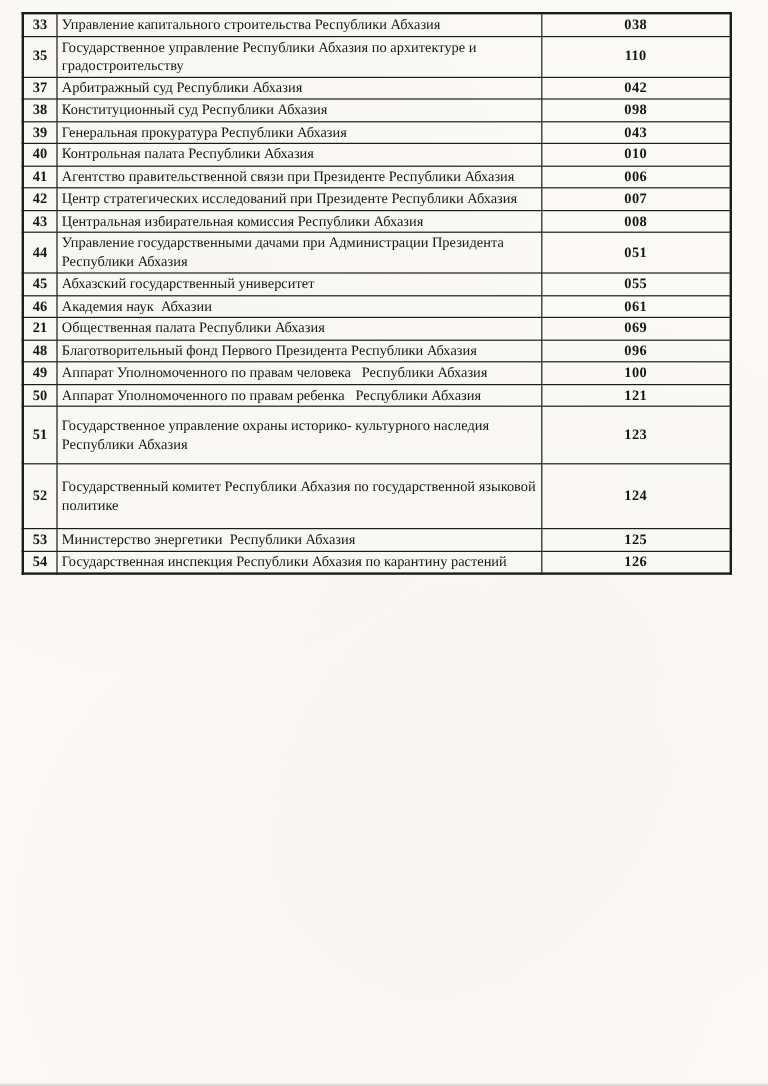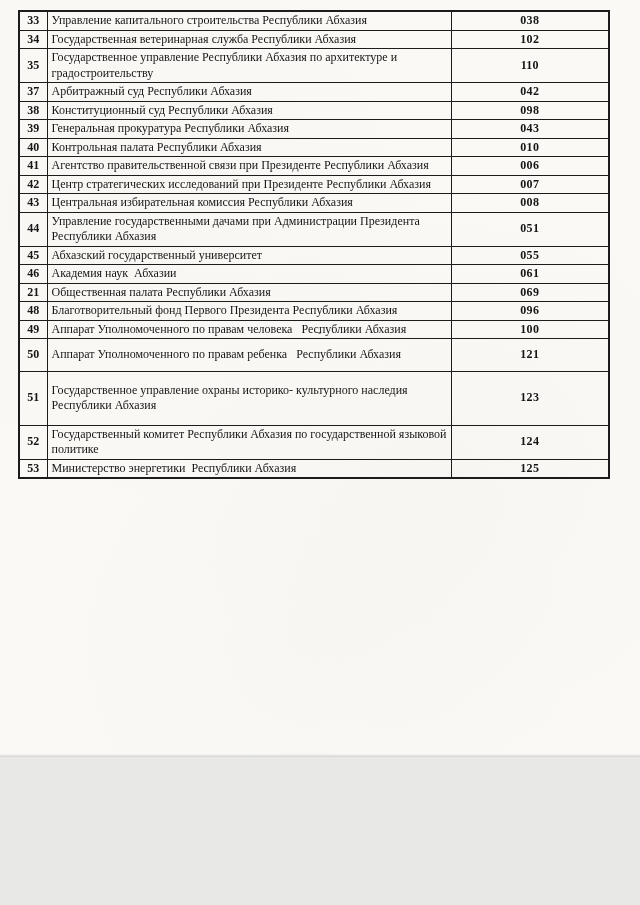--- a/index.html
+++ b/index.html
@@ -3,21 +3,21 @@
 <meta charset="utf-8">
 <style>
   html, body {
     margin: 0;
     padding: 0;
     background: #e8e8e6;
   }
   .page {
     position: relative;
     width: 640px;
-    height: 757px;
+    height: 905px;
     margin: 0;
     overflow: hidden;
     background:
       radial-gradient(circle at 22% 28%, rgba(120,115,100,0.020), transparent 42%),
       radial-gradient(circle at 72% 62%, rgba(120,115,100,0.018), transparent 46%),
       radial-gradient(circle at 48% 85%, rgba(120,115,100,0.015), transparent 40%),
       #faf9f6;
     font-family: "Liberation Serif", "DejaVu Serif", serif;
     color: #161616;
   }
@@ -93,25 +93,20 @@
       <col class="c-name">
       <col class="c-code">
     </colgroup>
     <tbody>
         <tr>
           <td class="num">33</td>
           <td class="name">Управление капитального строительства Республики Абхазия</td>
           <td class="code">038</td>
         </tr>
         <tr>
-          <td class="num">34</td>
-          <td class="name">Государственная ветеринарная служба Республики Абхазия</td>
-          <td class="code">102</td>
-        </tr>
-        <tr>
           <td class="num">35</td>
           <td class="name">Государственное управление Республики Абхазия по архитектуре и градостроительству</td>
           <td class="code">110</td>
         </tr>
         <tr>
           <td class="num">37</td>
           <td class="name">Арбитражный суд Республики Абхазия</td>
           <td class="code">042</td>
         </tr>
         <tr>
@@ -186,17 +181,22 @@
         </tr>
         <tr>
           <td class="num">52</td>
           <td class="name">Государственный комитет Республики Абхазия по государственной языковой политике</td>
           <td class="code">124</td>
         </tr>
         <tr>
           <td class="num">53</td>
           <td class="name">Министерство энергетики  Республики Абхазия</td>
           <td class="code">125</td>
+        </tr>
+        <tr>
+          <td class="num">54</td>
+          <td class="name">Государственная инспекция Республики Абхазия по карантину растений</td>
+          <td class="code">126</td>
         </tr>
       </tbody>
   </table>
   <div class="speck"></div>
 </div>
 
 </body></html>

